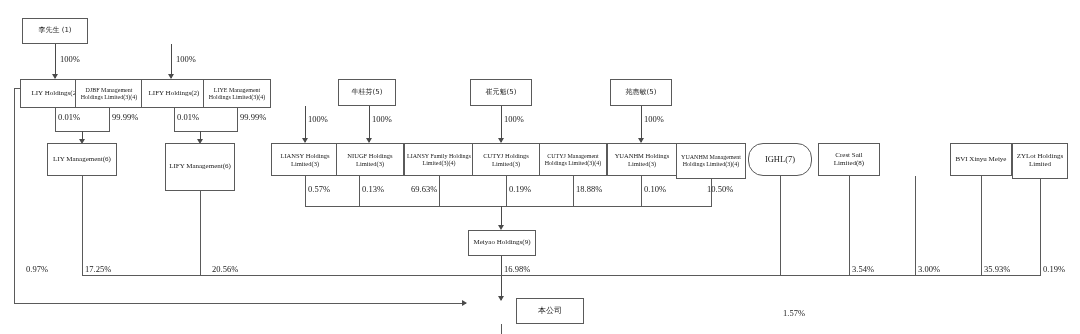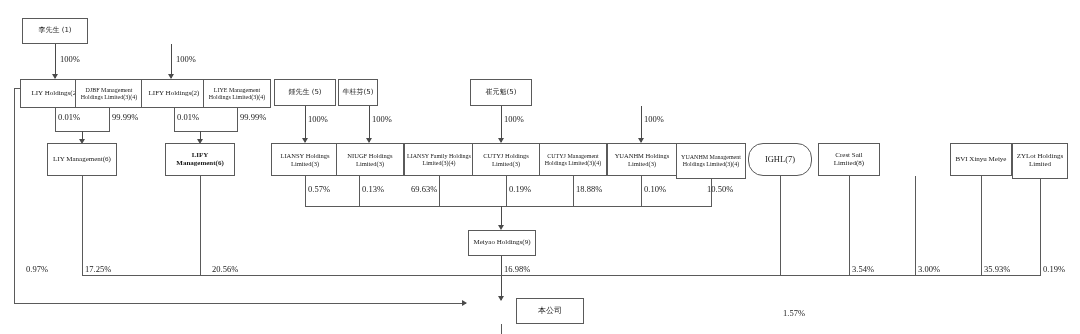--- a/index.html
+++ b/index.html
@@ -86,32 +86,32 @@
   </div>
 
   <div class="node f7" style="left:141px;top:79px;width:66px;height:29px;">
     <span class="lbl">LIFY Holdings(2)</span>
   </div>
 
   <div class="node f6" style="left:203px;top:79px;width:68px;height:29px;">
     <span class="lbl">LIYE Management Holdings Limited(3)(4)</span>
   </div>
 
-  <div class="node cn f7" style="left:274px;top:79px;width:62px;height:27px;">
-    <span class="lbl">鍾先生 (5)</span>
-  </div>
-
-  <div class="node cn f7" style="left:338px;top:79px;width:40px;height:27px;">
+
+  <div class="node cn f7" style="left:338px;top:79px;width:58px;height:27px;">
     <span class="lbl">牛桂芬(5)</span>
   </div>
 
   <div class="node cn f7" style="left:470px;top:79px;width:62px;height:27px;">
     <span class="lbl">崔元魁(5)</span>
   </div>
 
+  <div class="node cn f7" style="left:610px;top:79px;width:62px;height:27px;">
+    <span class="lbl">苑惠敏(5)</span>
+  </div>
 
   <div class="ln lnv" style="left:55px;top:108px;height:23px;"></div>
   <div class="ln lnv" style="left:109px;top:108px;height:23px;"></div>
   <div class="ln lnh" style="left:55px;top:131px;width:55px;"></div>
   <div class="ln lnv thick" style="left:82px;top:131px;height:11px;"></div>
   <div class="arrow-d" style="left:78.5px;top:139px;"></div>
   <div class="pct" style="left:58px;top:112px;">0.01%</div>
   <div class="pct" style="left:112px;top:112px;">99.99%</div>
 
   <div class="ln lnv" style="left:174px;top:108px;height:23px;"></div>
@@ -135,21 +135,21 @@
   <div class="pct" style="left:504px;top:114px;">100%</div>
 
   <div class="ln lnv thick" style="left:641px;top:106px;height:36px;"></div>
   <div class="arrow-d" style="left:637.5px;top:138px;"></div>
   <div class="pct" style="left:644px;top:114px;">100%</div>
 
   <div class="node f7" style="left:47px;top:143px;width:70px;height:33px;">
     <span class="lbl">LIY Management(6)</span>
   </div>
 
-  <div class="node f7" style="left:165px;top:143px;width:70px;height:33px;font-weight:bold;">
+  <div class="node f7" style="left:165px;top:143px;width:70px;height:48px;">
     <span class="lbl">LIFY Management(6)</span>
   </div>
 
   <div class="node f65" style="left:271px;top:143px;width:68px;height:33px;">
     <span class="lbl">LIANSY Holdings Limited(3)</span>
   </div>
 
   <div class="node f65" style="left:336px;top:143px;width:68px;height:33px;">
     <span class="lbl">NIUGF Holdings Limited(3)</span>
   </div>

